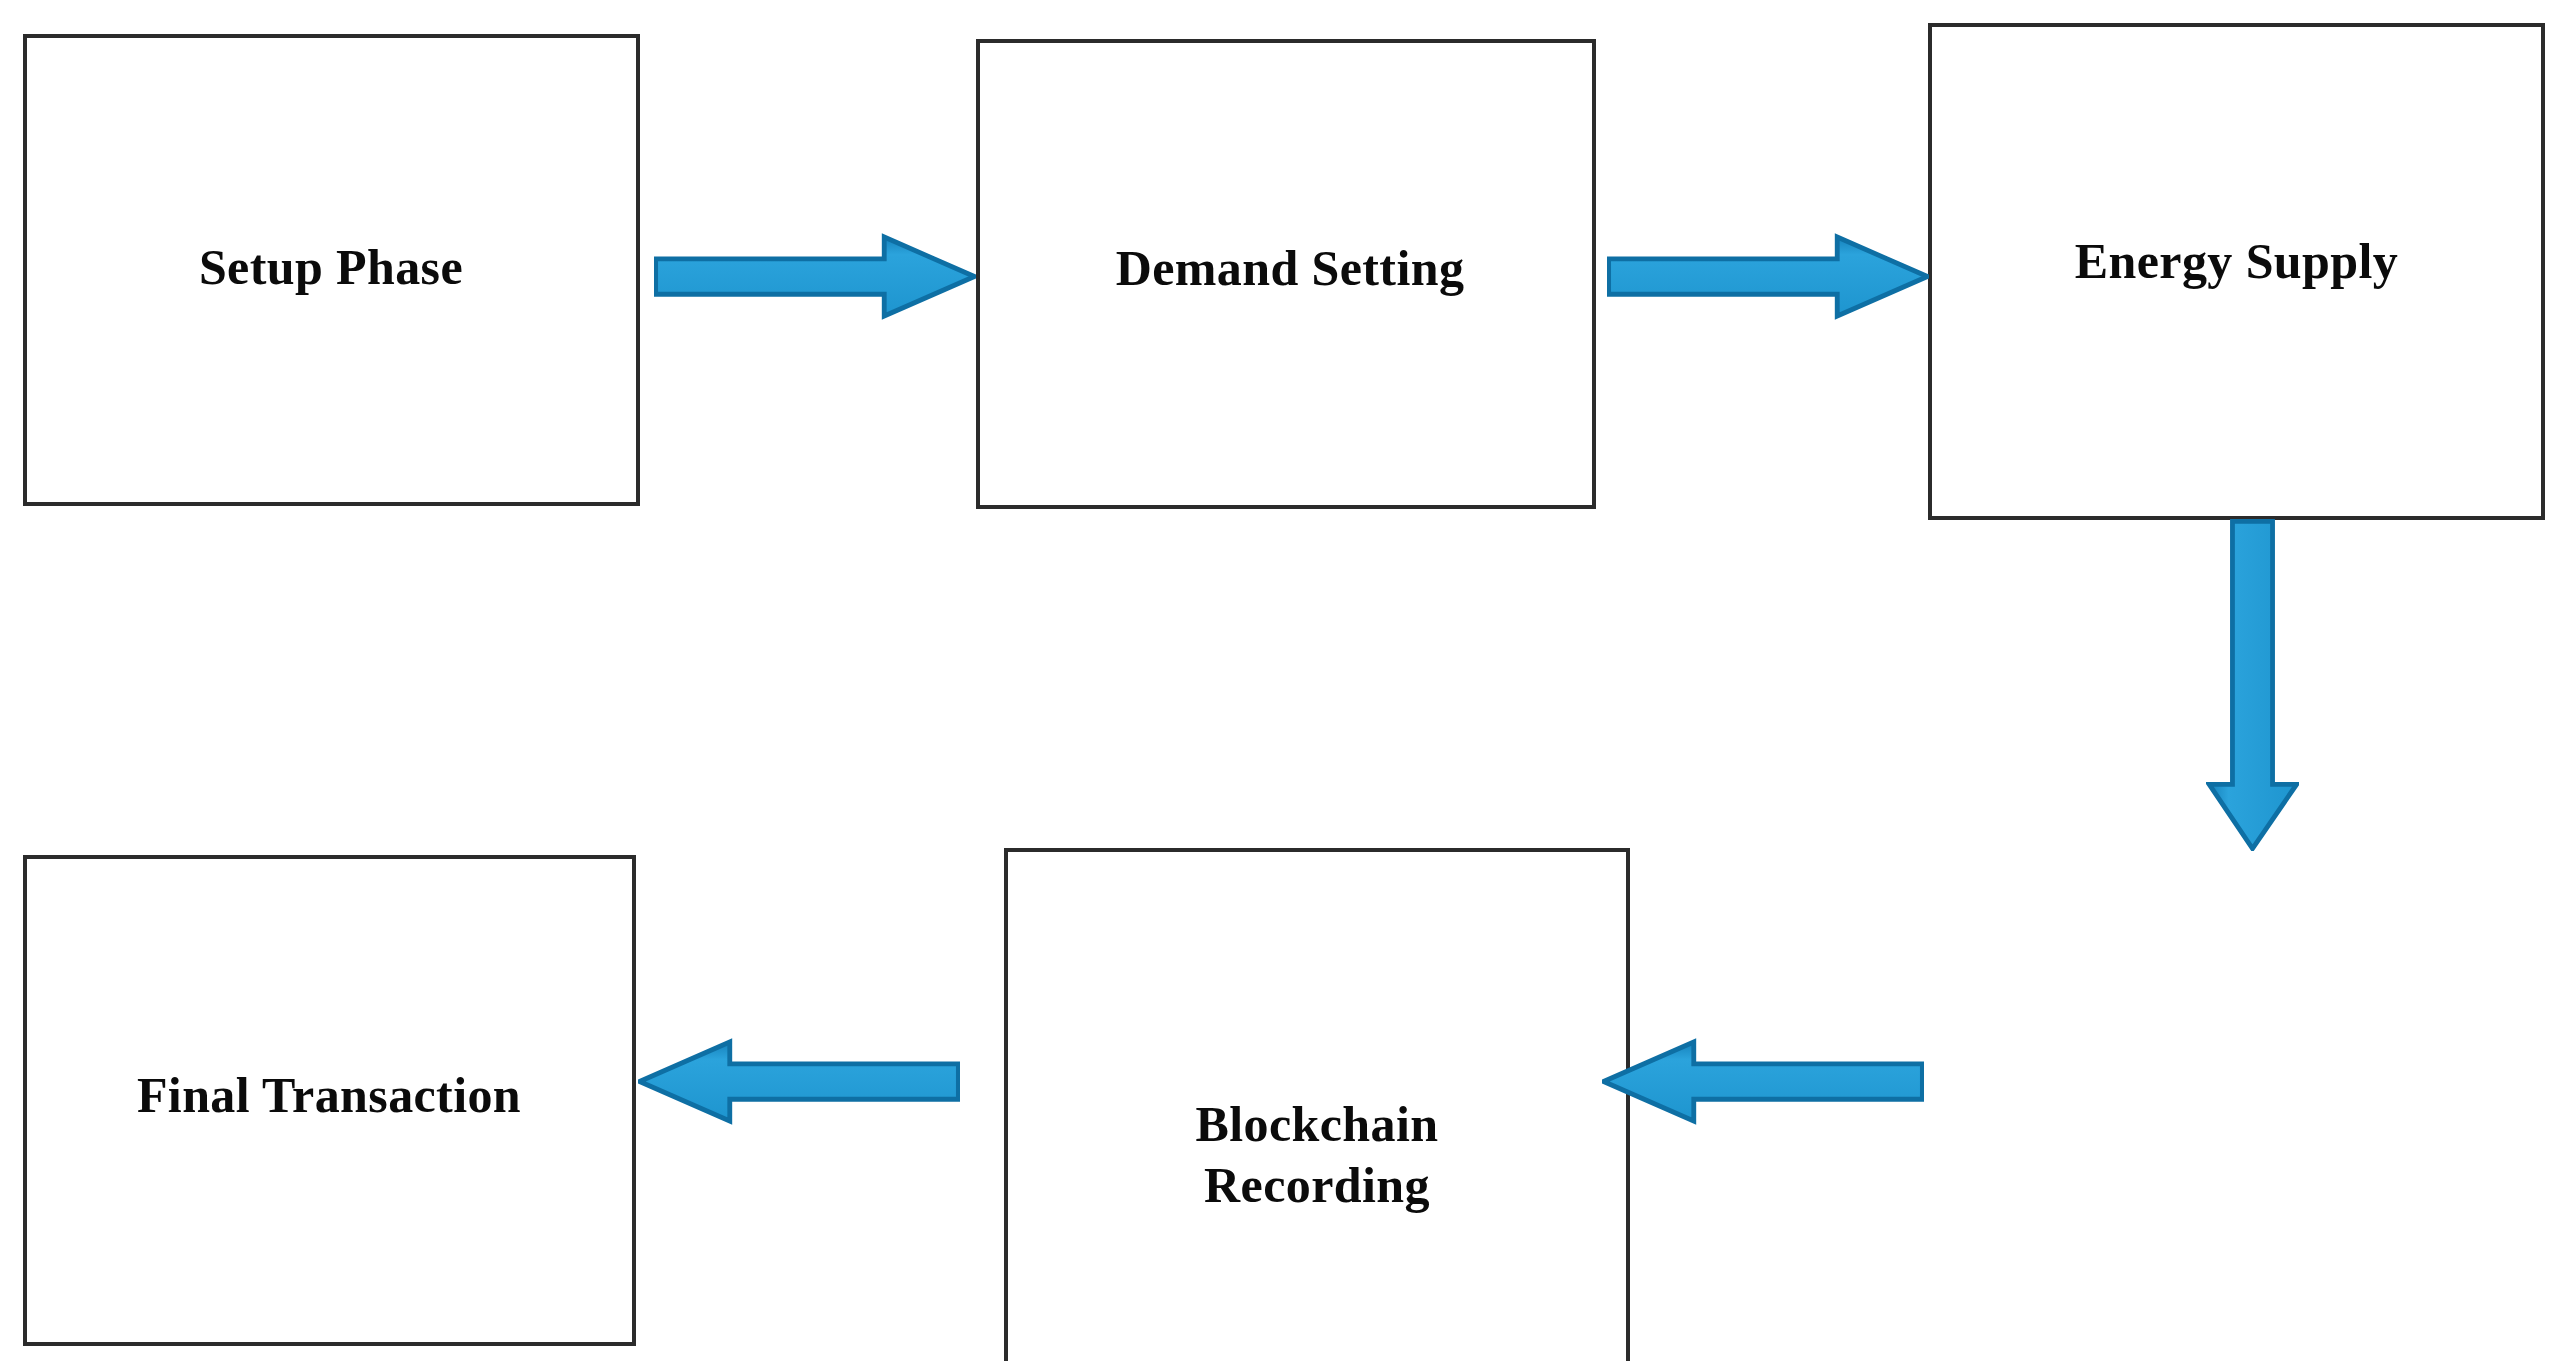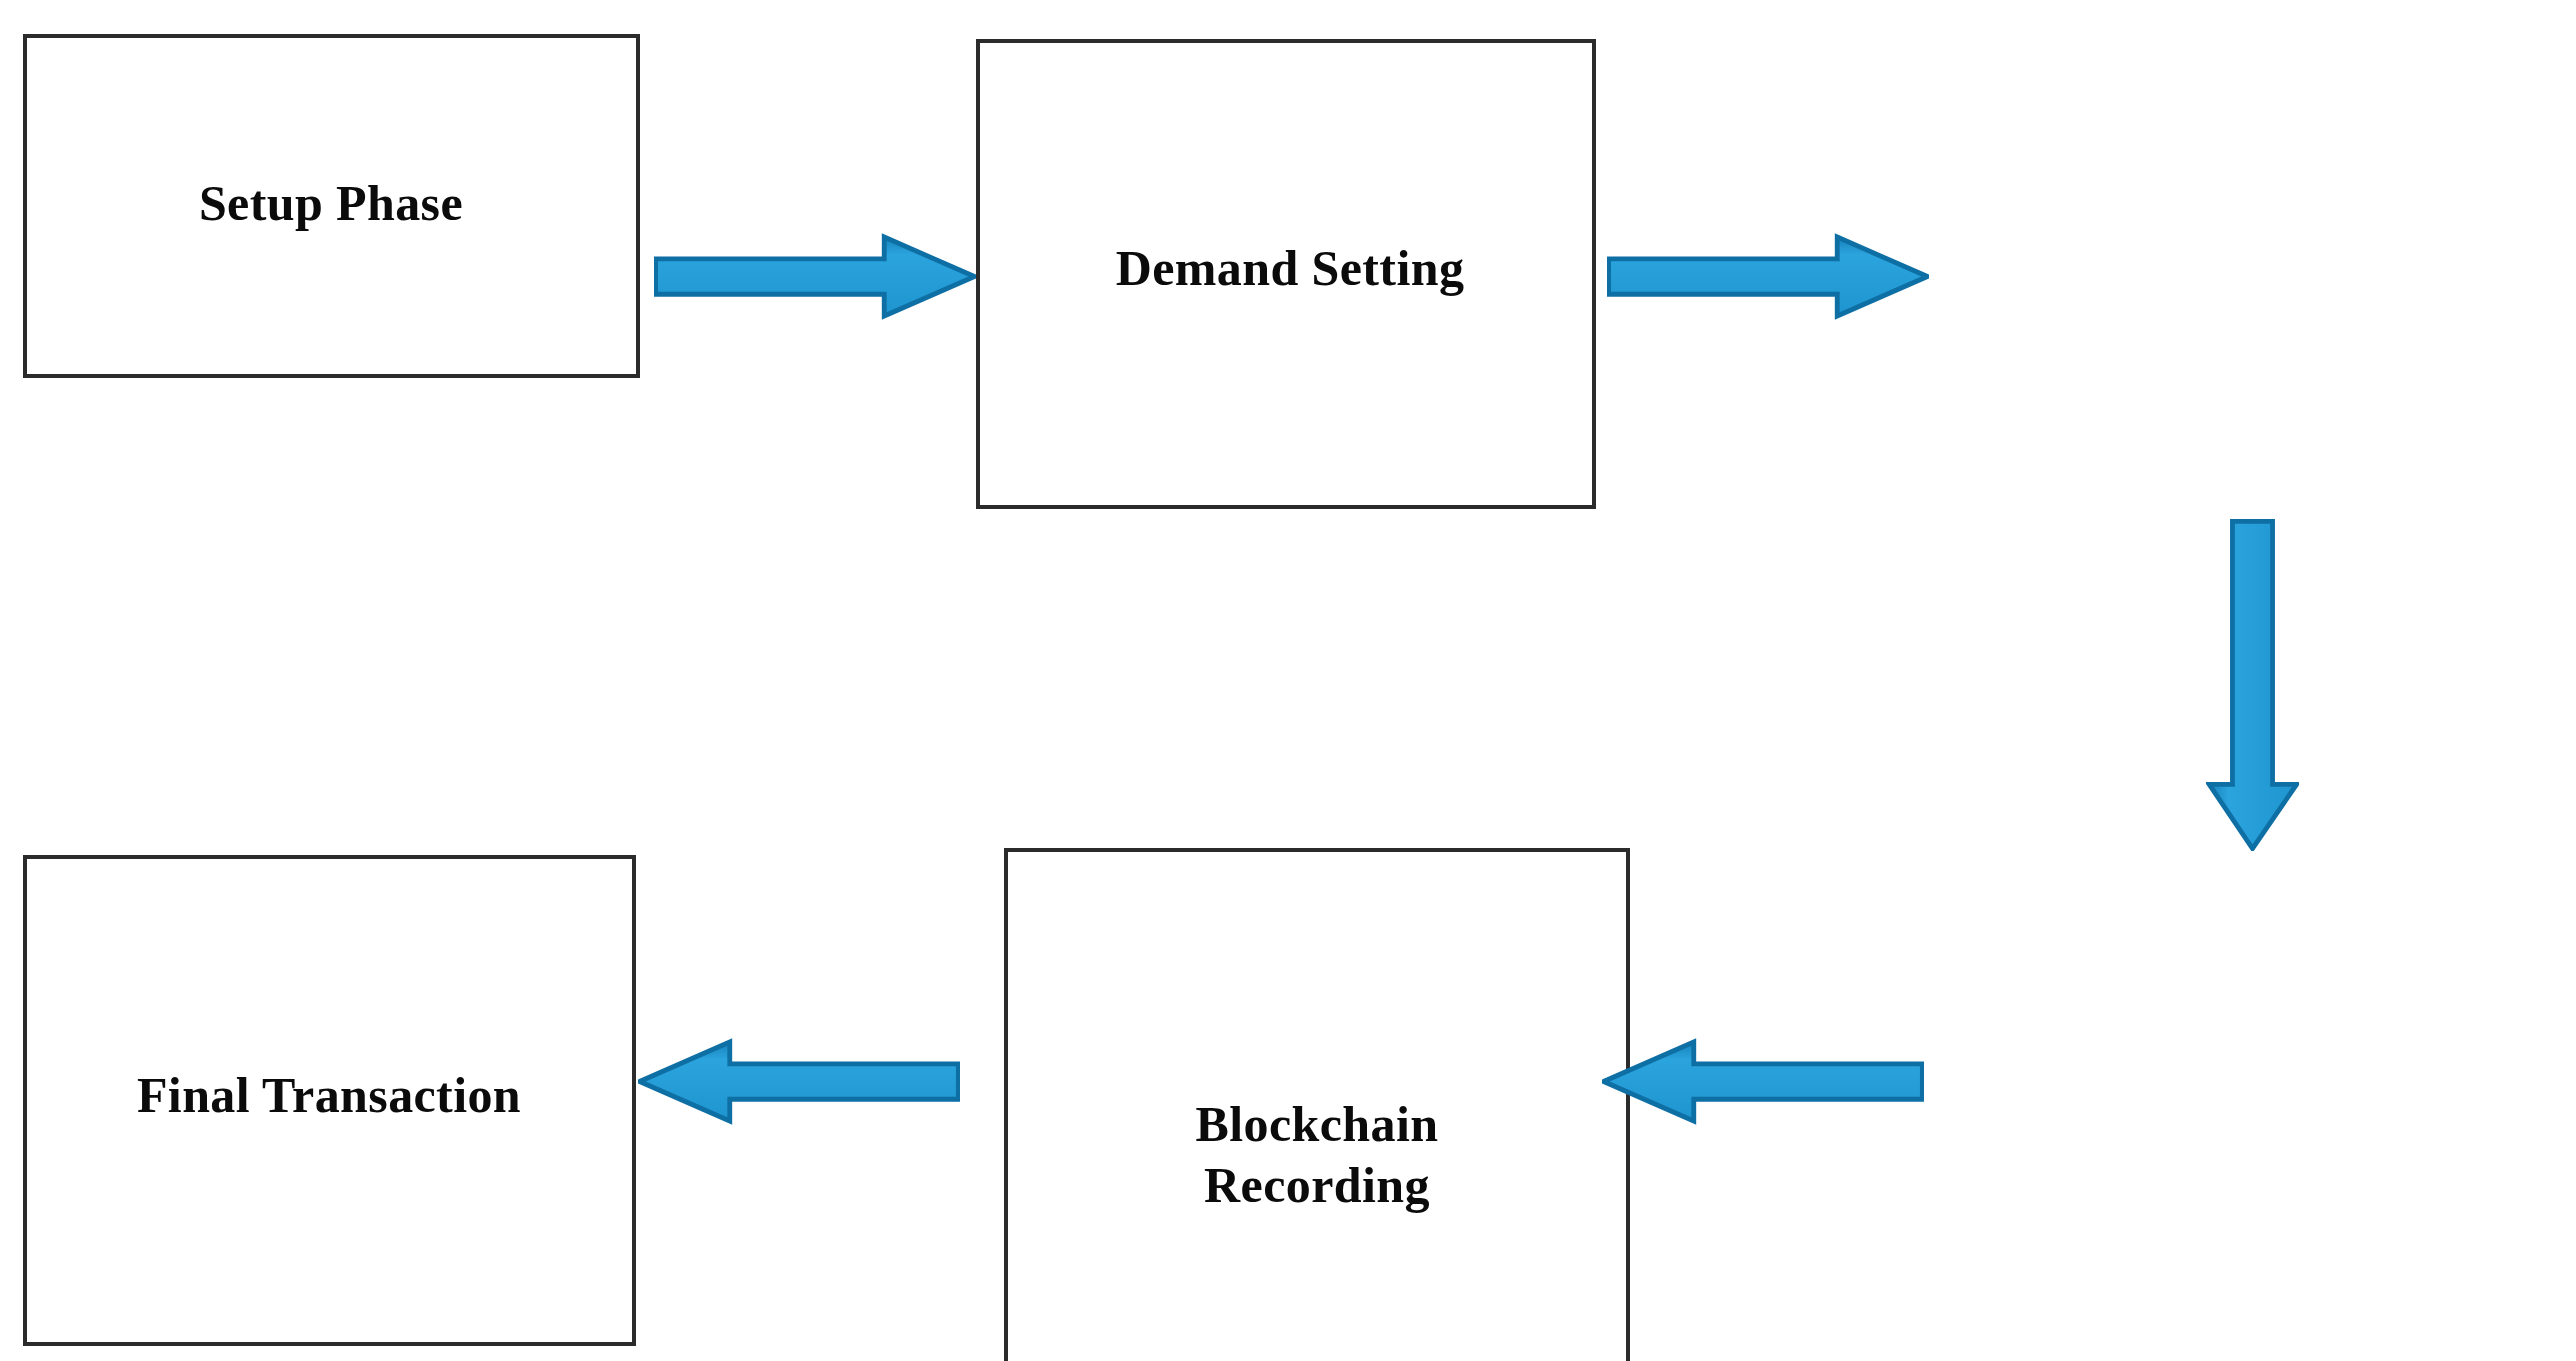--- a/index.html
+++ b/index.html
@@ -35,21 +35,21 @@
     font-size: 50px;
     line-height: 1.22;
     color: #0b0b0b;
     text-align: center;
     letter-spacing: 0.4px;
     white-space: pre-line;
     user-select: none;
   }
 
   
-  #node-setup-phase            { left: 22.5px;   top: 34px;   width: 617px; height: 344px; }
+  #node-setup-phase            { left: 22.5px;   top: 34px;   width: 617px; height: 472px; }
   #node-demand-setting         { left: 976px; top: 39px;   width: 620px; height: 470px; padding-left: 8px; }
   #node-energy-supply          { left: 1928px; top: 22.5px;   width: 617px; height: 497px; }
   #node-final-settlement       { left: 22.5px;   top: 855px; width: 613px; height: 491px; }
   #node-blockchain-recording   { left: 1004px; top: 848px; width: 626px; height: 602px; }
   #node-transaction-confirmation { left: 1926px; top: 847px; width: 634px; height: 499px; }
 
   
   #node-setup-phase .node-label            { transform: translateY(-3.2px); }
   #node-demand-setting .node-label         { transform: translateY(-6.4px); }
   #node-energy-supply .node-label          { transform: translateY(-9.7px); }
@@ -74,20 +74,23 @@
 <div id="canvas">
 
   <div class="node" id="node-setup-phase">
     <span class="node-label">Setup Phase</span>
   </div>
 
   <div class="node" id="node-demand-setting">
     <span class="node-label">Demand Setting</span>
   </div>
 
+  <div class="node" id="node-energy-supply">
+    <span class="node-label">Energy Supply</span>
+  </div>
 
   <div class="node" id="node-final-settlement">
     <span class="node-label">Final Transaction</span>
   </div>
 
   <div class="node" id="node-blockchain-recording">
     <span class="node-label">Blockchain
 Recording</span>
   </div>
 

